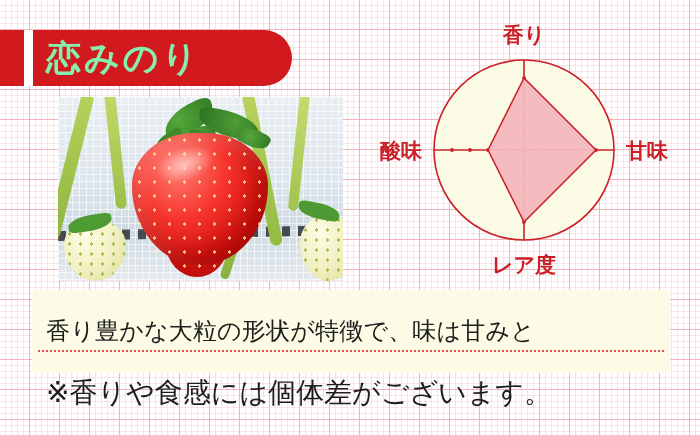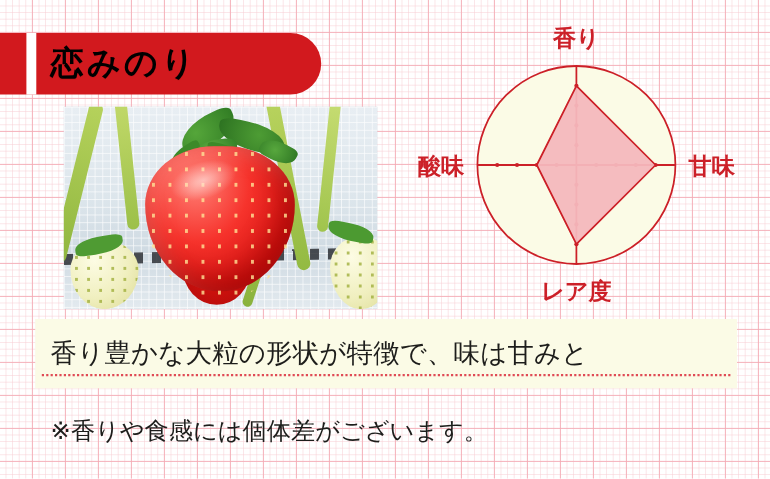--- a/index.html
+++ b/index.html
@@ -26,21 +26,21 @@
     background:#d2191e;
     border-top-right-radius:28px;border-bottom-right-radius:28px;
     display:flex;align-items:center;
   }
   #banner-bar{
     position:absolute;left:24px;top:0;width:9px;height:56px;
     background:#ffffff;
   }
   #banner-title{
     position:relative;margin-left:46px;
-    color:#000000;font-size:30px;line-height:1;
+    color:#86efac;font-size:35px;line-height:1;
     letter-spacing:3px;font-weight:700;
     text-shadow:0 1px 0 rgba(0,0,0,.05);
     white-space:nowrap;
   }
 
   
   #photo-frame{
     position:absolute;left:58px;top:97px;width:285px;height:184px;
     overflow:hidden;background:#cfd8de;
   }
@@ -146,35 +146,35 @@
   #wberry2c{left:240px;top:106px;width:42px;height:16px;background:#4c9a31;border-radius:20% 60% 20% 60%;transform:rotate(10deg);}
 
   
   #radar{
     position:absolute;left:374px;top:18px;width:310px;height:262px;
   }
   #radar svg{display:block;}
 
   
   #desc{
-    position:absolute;left:32px;top:290px;width:638px;height:63px;
+    position:absolute;left:32px;top:290px;width:638px;height:83px;
     background:#fbfbe6;
     display:flex;flex-direction:column;justify-content:center;
   }
   .desc-line{
     color:#1d1d1b;font-size:24px;line-height:38px;
     padding-left:14px;letter-spacing:.2px;white-space:nowrap;
   }
   #desc-divider{
     height:0;border-top:2px dotted #e04b55;
     margin:0 6px;
   }
   #note{
     position:absolute;left:46px;top:378px;
-    color:#1d1d1b;font-size:22px;line-height:30px;white-space:nowrap;
+    color:#1d1d1b;font-size:28px;line-height:30px;white-space:nowrap;
   }
 </style>
 </head>
 <body>
 
 <div id="page">
 
   <div id="banner">
     <div id="banner-bar"></div>
     <div id="banner-title">恋みのり</div>

